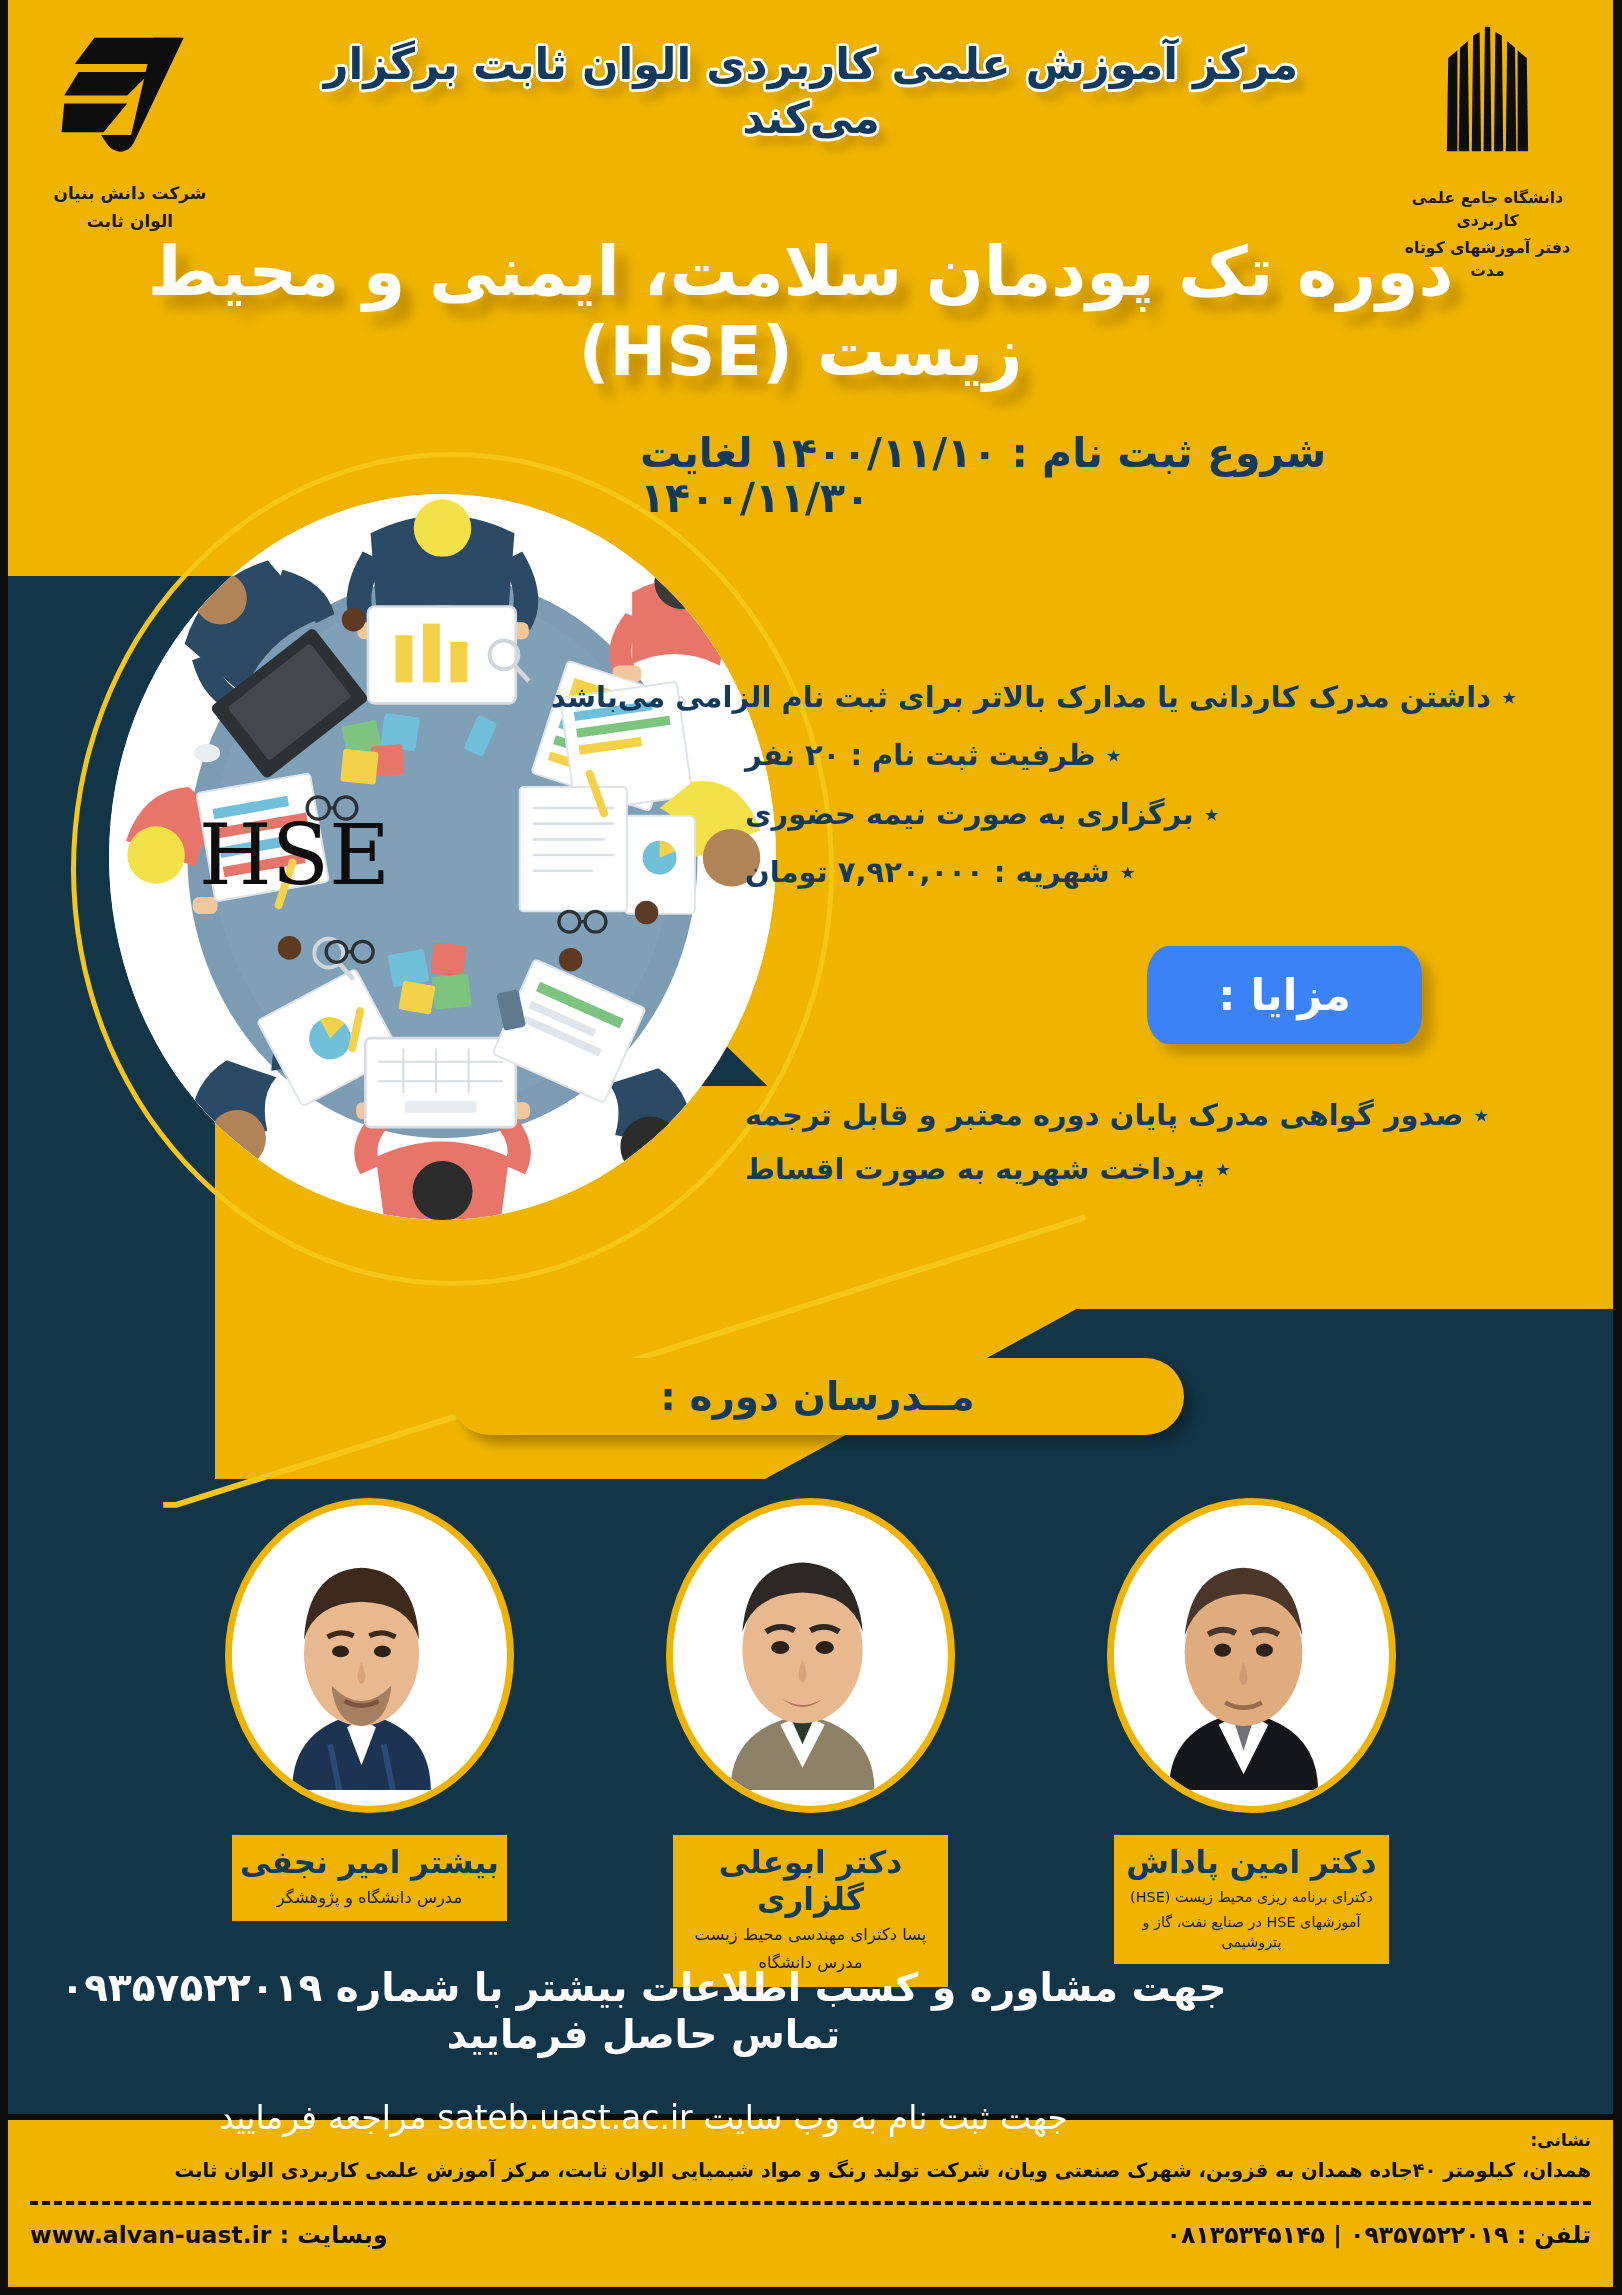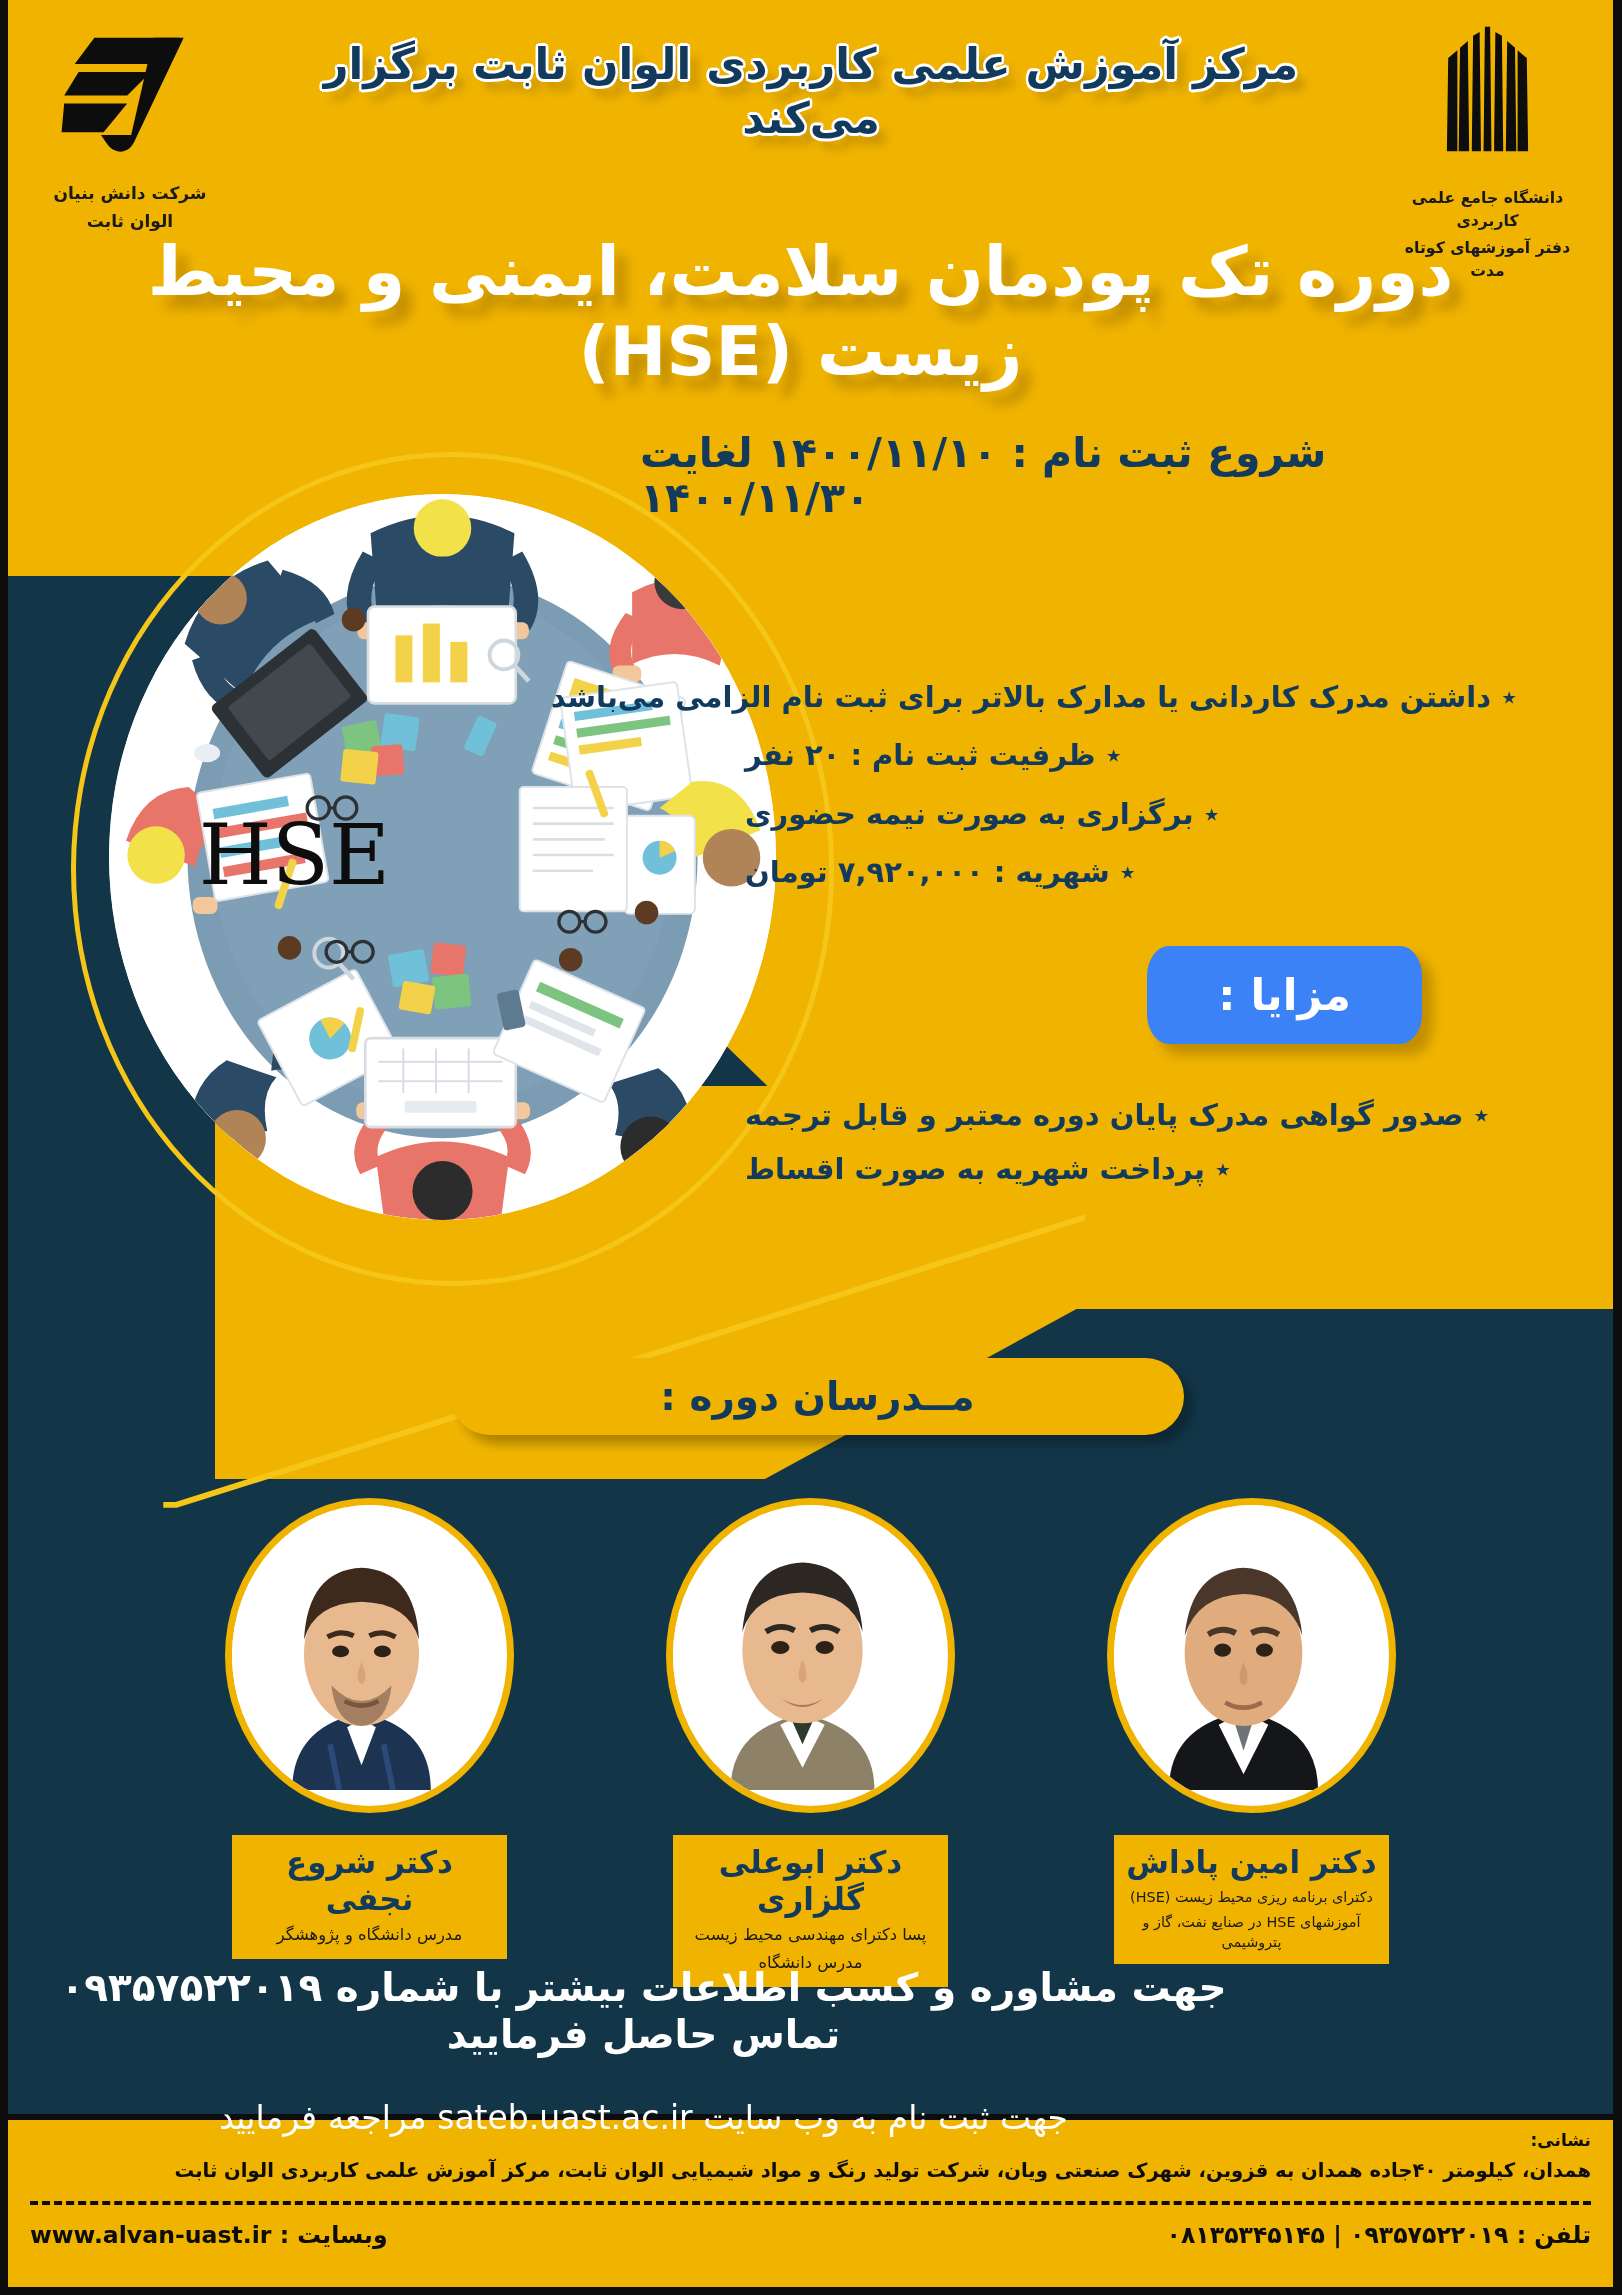--- a/index.html
+++ b/index.html
@@ -652,21 +652,21 @@
             <ellipse cx="166" cy="224" rx="13" ry="9" fill="#2c2218"></ellipse>
             <ellipse cx="230" cy="224" rx="13" ry="9" fill="#2c2218"></ellipse>
             <path d="M146 202 q20 -12 40 -2" stroke="#3d2a1c" stroke-width="8" fill="none"></path>
             <path d="M210 200 q20 -10 40 2" stroke="#3d2a1c" stroke-width="8" fill="none"></path>
             <path d="M198 240 q-12 28 0 34 q12 -6 0 -34" fill="#d9a379"></path>
             <path d="M172 300 q26 14 52 0" stroke="#9c6b4d" stroke-width="7" fill="none"></path>
             <path d="M152 276 q46 48 92 0 q-6 58 -46 62 q-40 -4 -46 -62 Z" fill="#55392a" opacity=".45"></path>
           </svg>
         </div>
         <div class="name-plate">
-          <div class="instr-name">دکتر شروع نجفی</div>
+          <div class="instr-name">بیشتر امیر نجفی</div>
           <div class="instr-cred">مدرس دانشگاه و پژوهشگر</div>
         </div>
       </div>
 
       <div class="instructor">
         <div class="photo-ring">
           <svg width="259" height="285" viewBox="0 0 396 436">
             <rect width="396" height="436" fill="#ffffff"></rect>
             <path d="M88 436 q0 -94 110 -116 q110 22 110 116 Z" fill="#8d8167"></path>
             <path d="M164 336 l34 66 l34 -66 q-34 -18 -68 0 Z" fill="#ffffff"></path>

